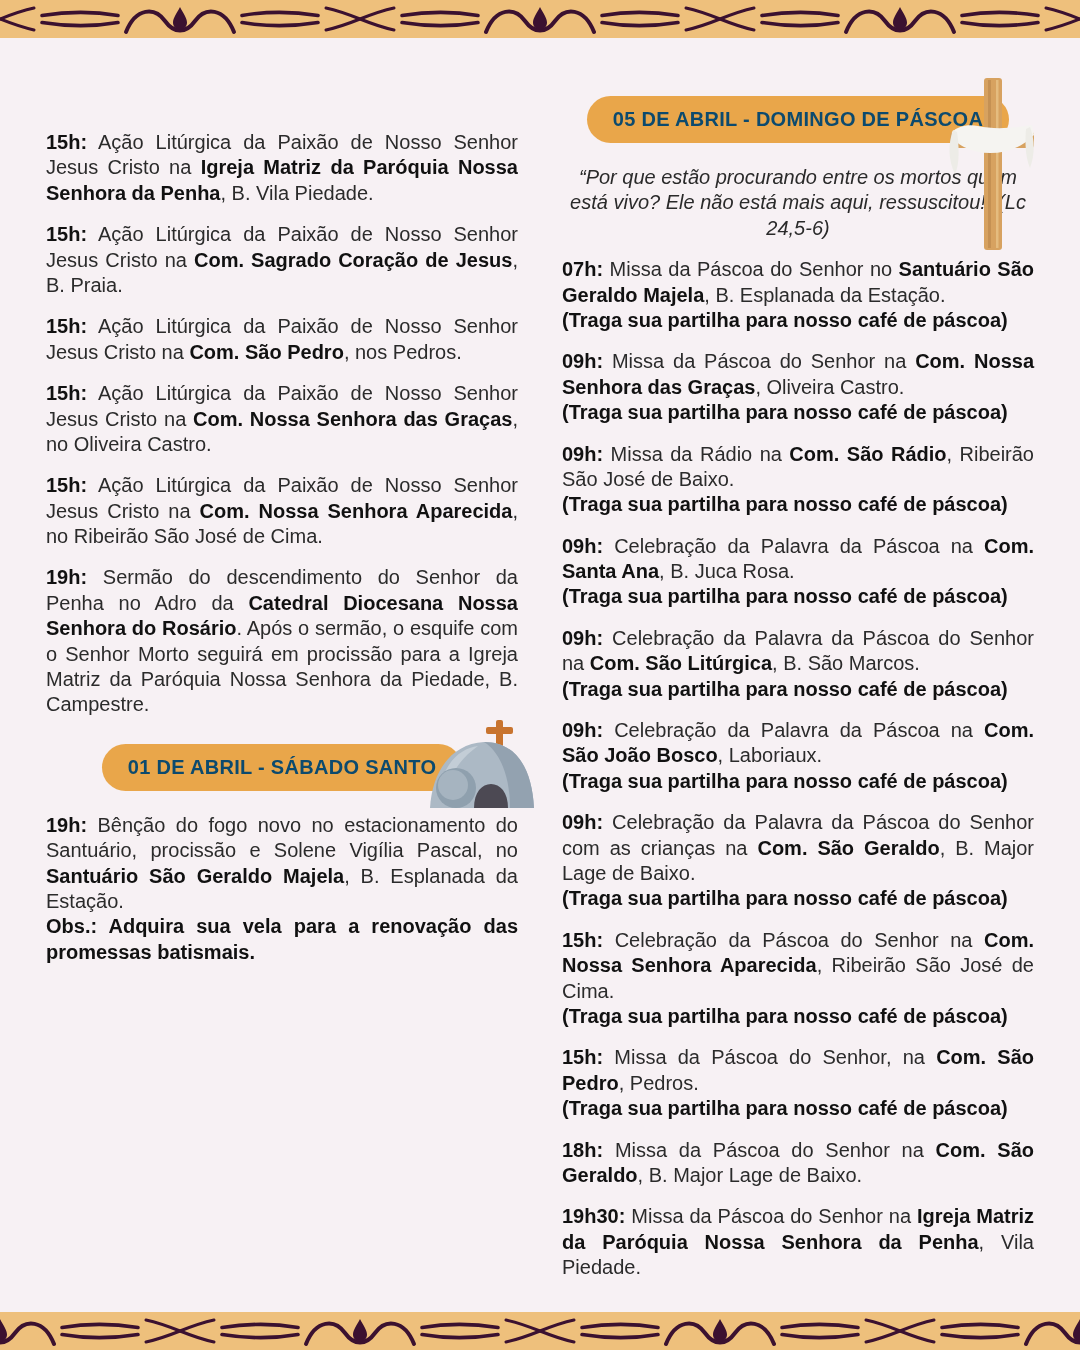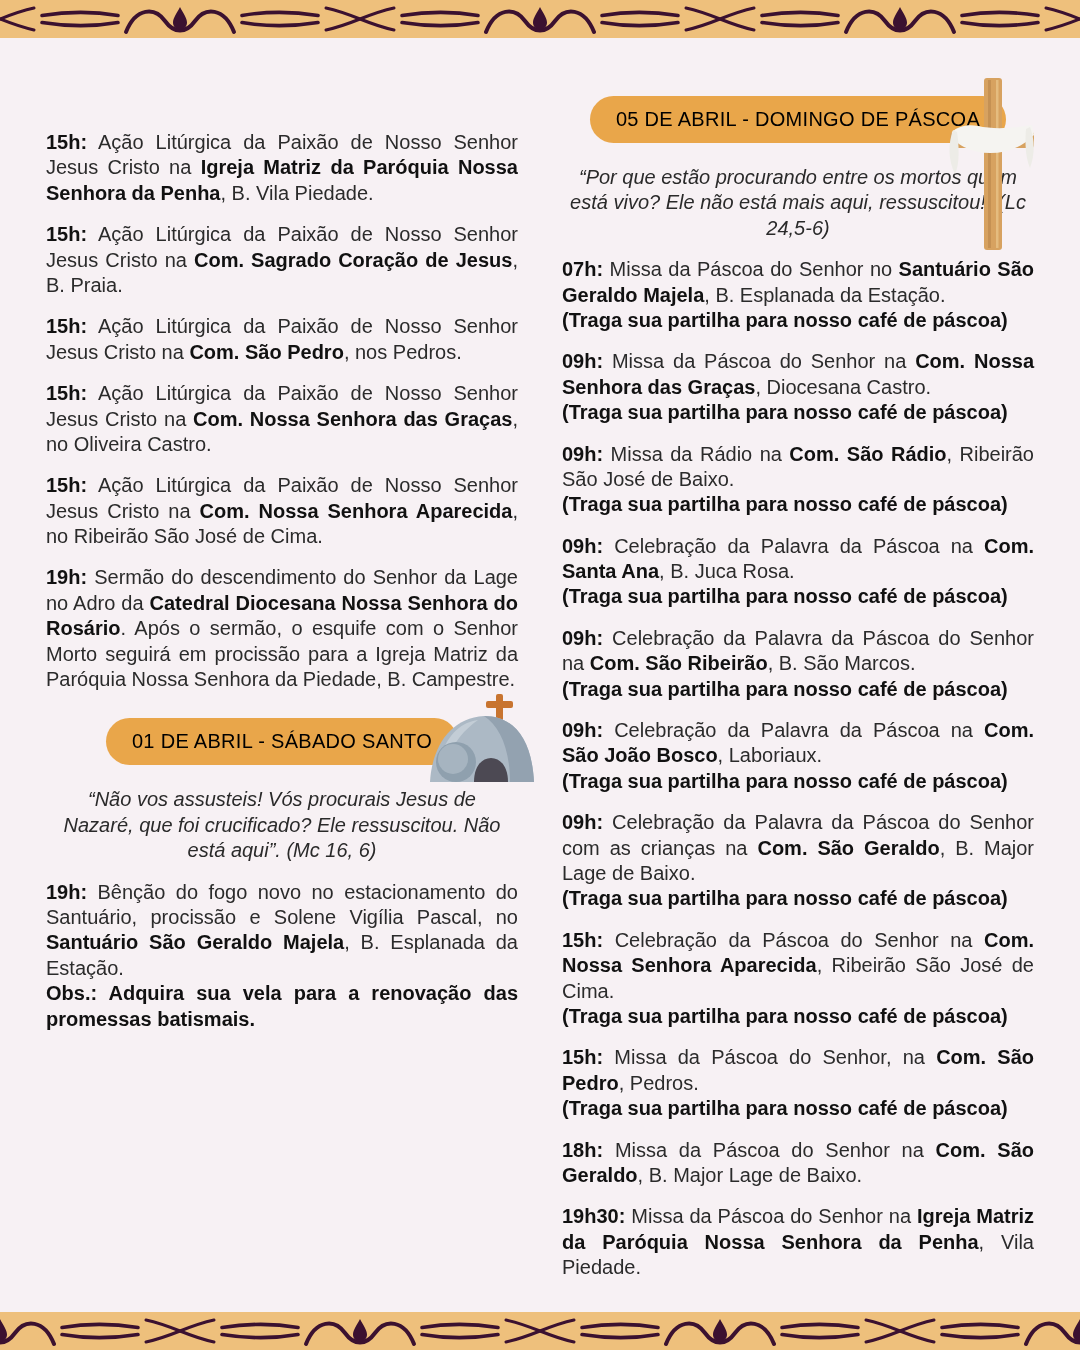--- a/index.html
+++ b/index.html
@@ -36,22 +36,22 @@
     text-align:center;
     font-size:20px;line-height:1.27;
     color:#2A2A2A;
     margin:22px 6px 16px 6px;
   }
   .badge-row{position:relative;text-align:center;margin:26px 0 22px 0;}
   .badge-row.sunday{margin-top:26px;}
   .badge{
     display:inline-block;
     background:#E9A64A;
-    color:#000000;
-    font-weight:normal;
+    color:#0c4a6e;
+    font-weight:bold;
     font-size:20px;
     letter-spacing:.3px;
     padding:12px 26px;
     border-radius:32px;
     position:relative;z-index:1;
     white-space:nowrap;
   }
   .tomb-icon{position:absolute;right:-26px;top:-26px;width:122px;height:98px;z-index:2;}
   .cross-icon{position:absolute;right:-4px;top:-22px;width:92px;height:182px;z-index:2;}
 </style>
@@ -82,39 +82,38 @@
 
   <div class="content">
 
     <div class="col left">
       <div class="items">
           <p class="item"><span class="b">15h:</span><span class="r"> Ação Litúrgica da Paixão de Nosso Senhor Jesus Cristo na </span><span class="b">Igreja Matriz da Paróquia Nossa Senhora da Penha</span><span class="r">, B. Vila Piedade.</span></p>
           <p class="item"><span class="b">15h:</span><span class="r"> Ação Litúrgica da Paixão de Nosso Senhor Jesus Cristo na </span><span class="b">Com. Sagrado Coração de Jesus</span><span class="r">, B. Praia.</span></p>
           <p class="item"><span class="b">15h:</span><span class="r"> Ação Litúrgica da Paixão de Nosso Senhor Jesus Cristo na </span><span class="b">Com. São Pedro</span><span class="r">, nos Pedros.</span></p>
           <p class="item"><span class="b">15h:</span><span class="r"> Ação Litúrgica da Paixão de Nosso Senhor Jesus Cristo na </span><span class="b">Com. Nossa Senhora das Graças</span><span class="r">, no Oliveira Castro.</span></p>
           <p class="item"><span class="b">15h:</span><span class="r"> Ação Litúrgica da Paixão de Nosso Senhor Jesus Cristo na </span><span class="b">Com. Nossa Senhora Aparecida</span><span class="r">, no Ribeirão São José de Cima.</span></p>
-          <p class="item"><span class="b">19h:</span><span class="r"> Sermão do descendimento do Senhor da Lage no Adro da </span><span class="b">Catedral Diocesana Nossa Senhora do Rosário</span><span class="r">. Após o sermão, o esquife com o Senhor Morto seguirá em procissão para a Igreja Matriz da Paróquia Nossa Senhora da Piedade, B. Campestre.</span></p>
+          <p class="item"><span class="b">19h:</span><span class="r"> Sermão do descendimento do Senhor da Penha no Adro da </span><span class="b">Catedral Diocesana Nossa Senhora do Rosário</span><span class="r">. Após o sermão, o esquife com o Senhor Morto seguirá em procissão para a Igreja Matriz da Paróquia Nossa Senhora da Piedade, B. Campestre.</span></p>
         </div>
 
 
       <div class="badge-row">
         <span class="badge">01 DE ABRIL - SÁBADO SANTO</span>
         <svg class="tomb-icon" viewBox="0 0 122 98">
           <rect x="74" y="2" width="7" height="27" rx="2" fill="#C8742F"></rect>
           <rect x="64" y="9" width="27" height="7" rx="2" fill="#C8742F"></rect>
           <path d="M8,90 C10,55 28,26 62,24 C94,24 110,50 112,90 Z" fill="#ACB9C5"></path>
           <path d="M62,24 C94,24 110,50 112,90 L88,90 C88,58 78,34 62,24 Z" fill="#93A2B0"></path>
           <path d="M20,62 C26,42 40,30 56,28 C42,38 32,50 28,64 Z" fill="#C3CDD6"></path>
           <path d="M52,90 C52,74 60,66 69,66 C78,66 86,74 86,90 Z" fill="#4C4953"></path>
           <circle cx="34" cy="70" r="20" fill="#8FA0AE"></circle>
           <ellipse cx="31" cy="67" rx="15" ry="15" fill="#A6B4C0"></ellipse>
         </svg>
       </div>
 
-      <p class="quote">“Não vos assusteis! Vós procurais Jesus de Nazaré, que foi crucificado? Ele ressuscitou. Não está aqui”. (Mc 16, 6)</p>
 
       <div class="items">
           <p class="item"><span class="b">19h:</span><span class="r"> Bênção do fogo novo no estacionamento do Santuário, procissão e Solene Vigília Pascal, no </span><span class="b">Santuário São Geraldo Majela</span><span class="r">, B. Esplanada da Estação.</span><br><span class="b">Obs.: Adquira sua vela para a renovação das promessas batismais.</span></p>
         </div>
     </div>
 
     <div class="col right">
       <div class="badge-row sunday" style="margin-top:0;">
         <span class="badge">05 DE ABRIL - DOMINGO DE PÁSCOA</span>
         <svg class="cross-icon" viewBox="0 0 92 182">
@@ -126,24 +125,24 @@
           <path d="M6,58 C12,52 22,50 32,52 C46,55 62,55 86,51 L88,61 C70,80 40,84 18,73 C10,69 5,63 6,58 Z" fill="#F5F4F1"></path>
           <path d="M7,56 C2,70 2,86 9,100 C14,90 13,70 11,58 Z" fill="#EDECE7"></path>
           <path d="M84,53 C89,66 89,80 84,94 C79,83 79,66 80,55 Z" fill="#EDECE7"></path>
         </svg>
       </div>
 
       <p class="quote">“Por que estão procurando entre os mortos quem está vivo? Ele não está mais aqui, ressuscitou!” (Lc 24,5-6)</p>
 
       <div class="items">
           <p class="item"><span class="b">07h:</span><span class="r"> Missa da Páscoa do Senhor no </span><span class="b">Santuário São Geraldo Majela</span><span class="r">, B. Esplanada da Estação.</span><br><span class="b">(Traga sua partilha para nosso café de páscoa)</span></p>
-          <p class="item"><span class="b">09h:</span><span class="r"> Missa da Páscoa do Senhor na </span><span class="b">Com. Nossa Senhora das Graças</span><span class="r">, Diocesana Castro.</span><br><span class="b">(Traga sua partilha para nosso café de páscoa)</span></p>
+          <p class="item"><span class="b">09h:</span><span class="r"> Missa da Páscoa do Senhor na </span><span class="b">Com. Nossa Senhora das Graças</span><span class="r">, Oliveira Castro.</span><br><span class="b">(Traga sua partilha para nosso café de páscoa)</span></p>
           <p class="item"><span class="b">09h:</span><span class="r"> Missa da Rádio na </span><span class="b">Com. São Rádio</span><span class="r">, Ribeirão São José de Baixo.</span><br><span class="b">(Traga sua partilha para nosso café de páscoa)</span></p>
           <p class="item"><span class="b">09h:</span><span class="r"> Celebração da Palavra da Páscoa na </span><span class="b">Com. Santa Ana</span><span class="r">, B. Juca Rosa.</span><br><span class="b">(Traga sua partilha para nosso café de páscoa)</span></p>
-          <p class="item"><span class="b">09h:</span><span class="r"> Celebração da Palavra da Páscoa do Senhor na </span><span class="b">Com. São Ribeirão</span><span class="r">, B. São Marcos.</span><br><span class="b">(Traga sua partilha para nosso café de páscoa)</span></p>
+          <p class="item"><span class="b">09h:</span><span class="r"> Celebração da Palavra da Páscoa do Senhor na </span><span class="b">Com. São Litúrgica</span><span class="r">, B. São Marcos.</span><br><span class="b">(Traga sua partilha para nosso café de páscoa)</span></p>
           <p class="item"><span class="b">09h:</span><span class="r"> Celebração da Palavra da Páscoa na </span><span class="b">Com. São João Bosco</span><span class="r">, Laboriaux.</span><br><span class="b">(Traga sua partilha para nosso café de páscoa)</span></p>
           <p class="item"><span class="b">09h:</span><span class="r"> Celebração da Palavra da Páscoa do Senhor com as crianças na </span><span class="b">Com. São Geraldo</span><span class="r">, B. Major Lage de Baixo.</span><br><span class="b">(Traga sua partilha para nosso café de páscoa)</span></p>
           <p class="item"><span class="b">15h:</span><span class="r"> Celebração da Páscoa do Senhor na </span><span class="b">Com. Nossa Senhora Aparecida</span><span class="r">, Ribeirão São José de Cima.</span><br><span class="b">(Traga sua partilha para nosso café de páscoa)</span></p>
           <p class="item"><span class="b">15h:</span><span class="r"> Missa da Páscoa do Senhor, na </span><span class="b">Com. São Pedro</span><span class="r">, Pedros.</span><br><span class="b">(Traga sua partilha para nosso café de páscoa)</span></p>
           <p class="item"><span class="b">18h:</span><span class="r"> Missa da Páscoa do Senhor na </span><span class="b">Com. São Geraldo</span><span class="r">, B. Major Lage de Baixo.</span></p>
           <p class="item"><span class="b">19h30:</span><span class="r"> Missa da Páscoa do Senhor na </span><span class="b">Igreja Matriz da Paróquia Nossa Senhora da Penha</span><span class="r">, Vila Piedade.</span></p>
         </div>
     </div>
 
   </div>

